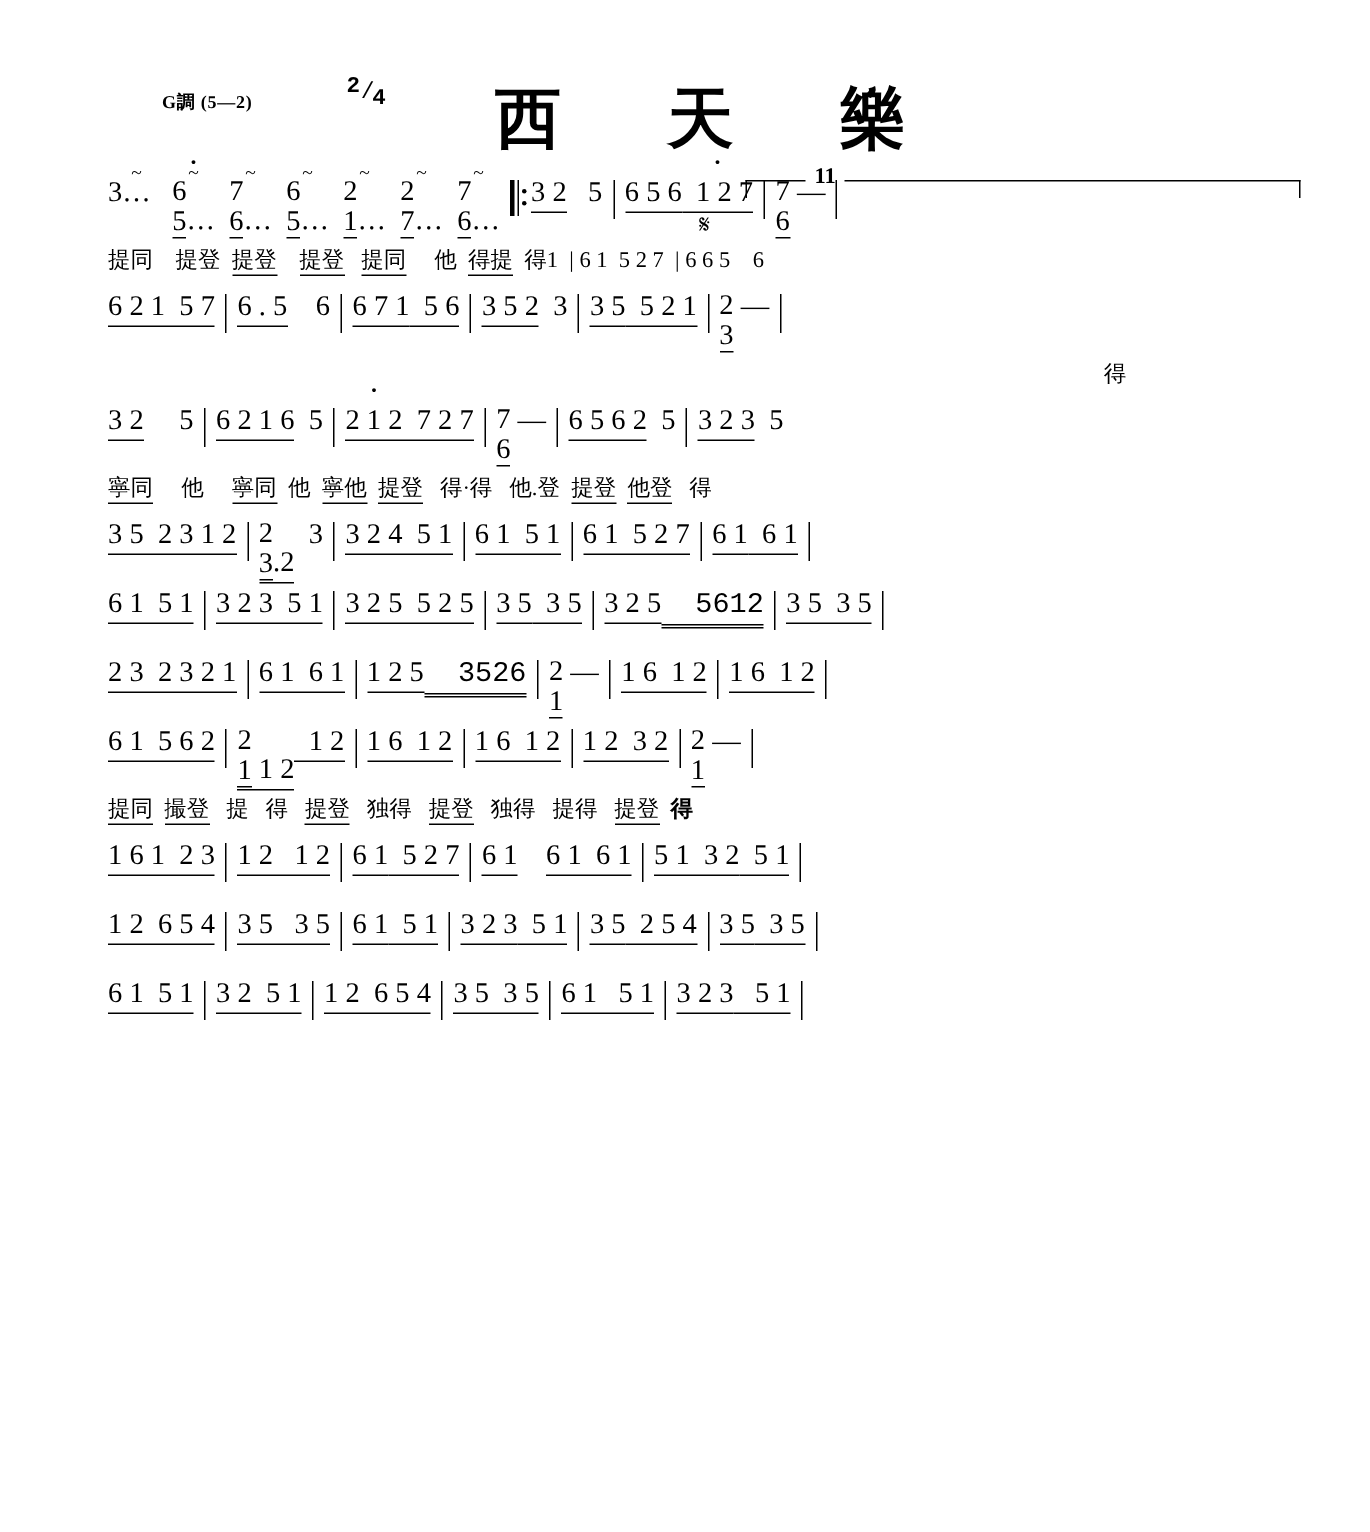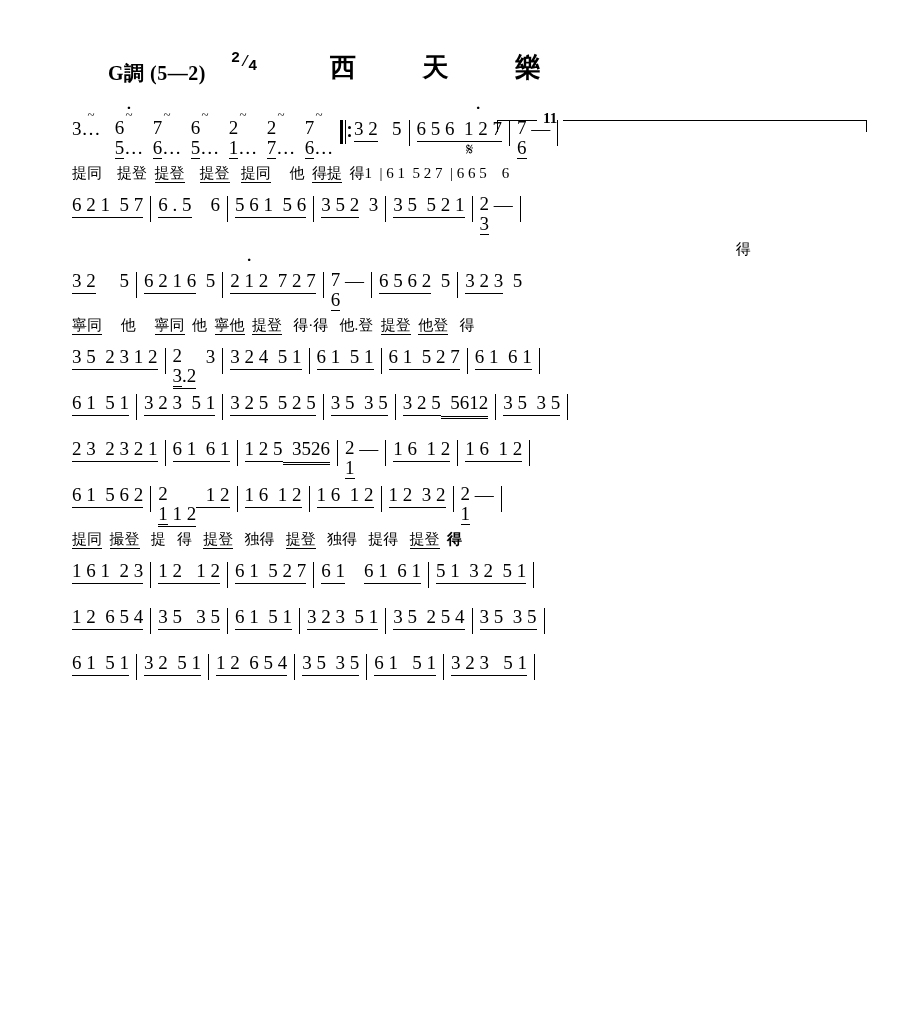--- a/index.html
+++ b/index.html
@@ -27,21 +27,21 @@
     top: 50px;
     left: 0;
     width: 913px;
     height: 52px;
   }
   .key-sig {
     position: absolute;
     left: 108px;
     top: 10px;
     font-family: "Liberation Serif", serif;
-    font-size: 20px;
+    font-size: 12px;
     font-weight: bold;
     letter-spacing: 0.5px;
     white-space: nowrap;
   }
   .meter {
     position: absolute;
     left: 231px;
     top: 2px;
     font-size: 16px;
     font-weight: bold;
@@ -61,21 +61,21 @@
     display: inline-block;
     font-size: 15px;
     position: relative;
     top: 4px;
     left: -2px;
   }
   .title {
     position: absolute;
     left: 330px;
     top: 0px;
-    font-size: 26px;
+    font-size: 44px;
     font-weight: bold;
     letter-spacing: 30px;
     font-family: "Liberation Serif", serif;
   }
 
   
   .score {
     position: absolute;
     left: 0;
     top: 118px;
@@ -113,21 +113,21 @@
   .ly {
     display: inline-block;
     font-size: 15px;
     font-family: "Liberation Serif", serif;
     position: relative;
     white-space: pre;
   }
 
   
   .b1 { border-bottom: 1.6px solid #000; padding-bottom: 1px; display:inline-block;}
-  .b2 { border-bottom: 1.6px solid #000; padding-bottom: 1px; display:inline-block;}
+  .b2 { border-bottom: 1.6px solid #000; padding-bottom: 1px; display:inline-block;font-family:Liberation Mono, monospace;}
   .b2::after {
     content: "";
     display: block;
     border-bottom: 1.6px solid #000;
     margin-top: 1.5px;
   }
   .ul { border-bottom: 1.3px solid #000; display:inline-block; line-height: 1.05; }
 
   
   .dot-up::before {
@@ -262,21 +262,21 @@
     </div>
 
     <div class="system">
       <div class="row">
         <span class="cell b1">6 2 1</span>
         <span class="cell b1">&nbsp;&nbsp;5 7</span>
         <span class="bar"></span>
         <span class="cell b1">6 . 5</span>
         <span class="cell">&nbsp;&nbsp;&nbsp;&nbsp;6</span>
         <span class="bar"></span>
-        <span class="cell b1">5 6 1</span>
+        <span class="cell b1">6 7 1</span>
         <span class="cell b1">&nbsp;&nbsp;5 6</span>
         <span class="bar"></span>
         <span class="cell b1">3 5 2</span>
         <span class="cell">&nbsp;&nbsp;3</span>
         <span class="bar"></span>
         <span class="cell b1">3 5</span>
         <span class="cell b1">&nbsp;&nbsp;5 2 1</span>
         <span class="bar"></span>
         <span class="cell"><span class="ul">2<br>3</span></span>
         <span class="cell">&nbsp;—</span>

